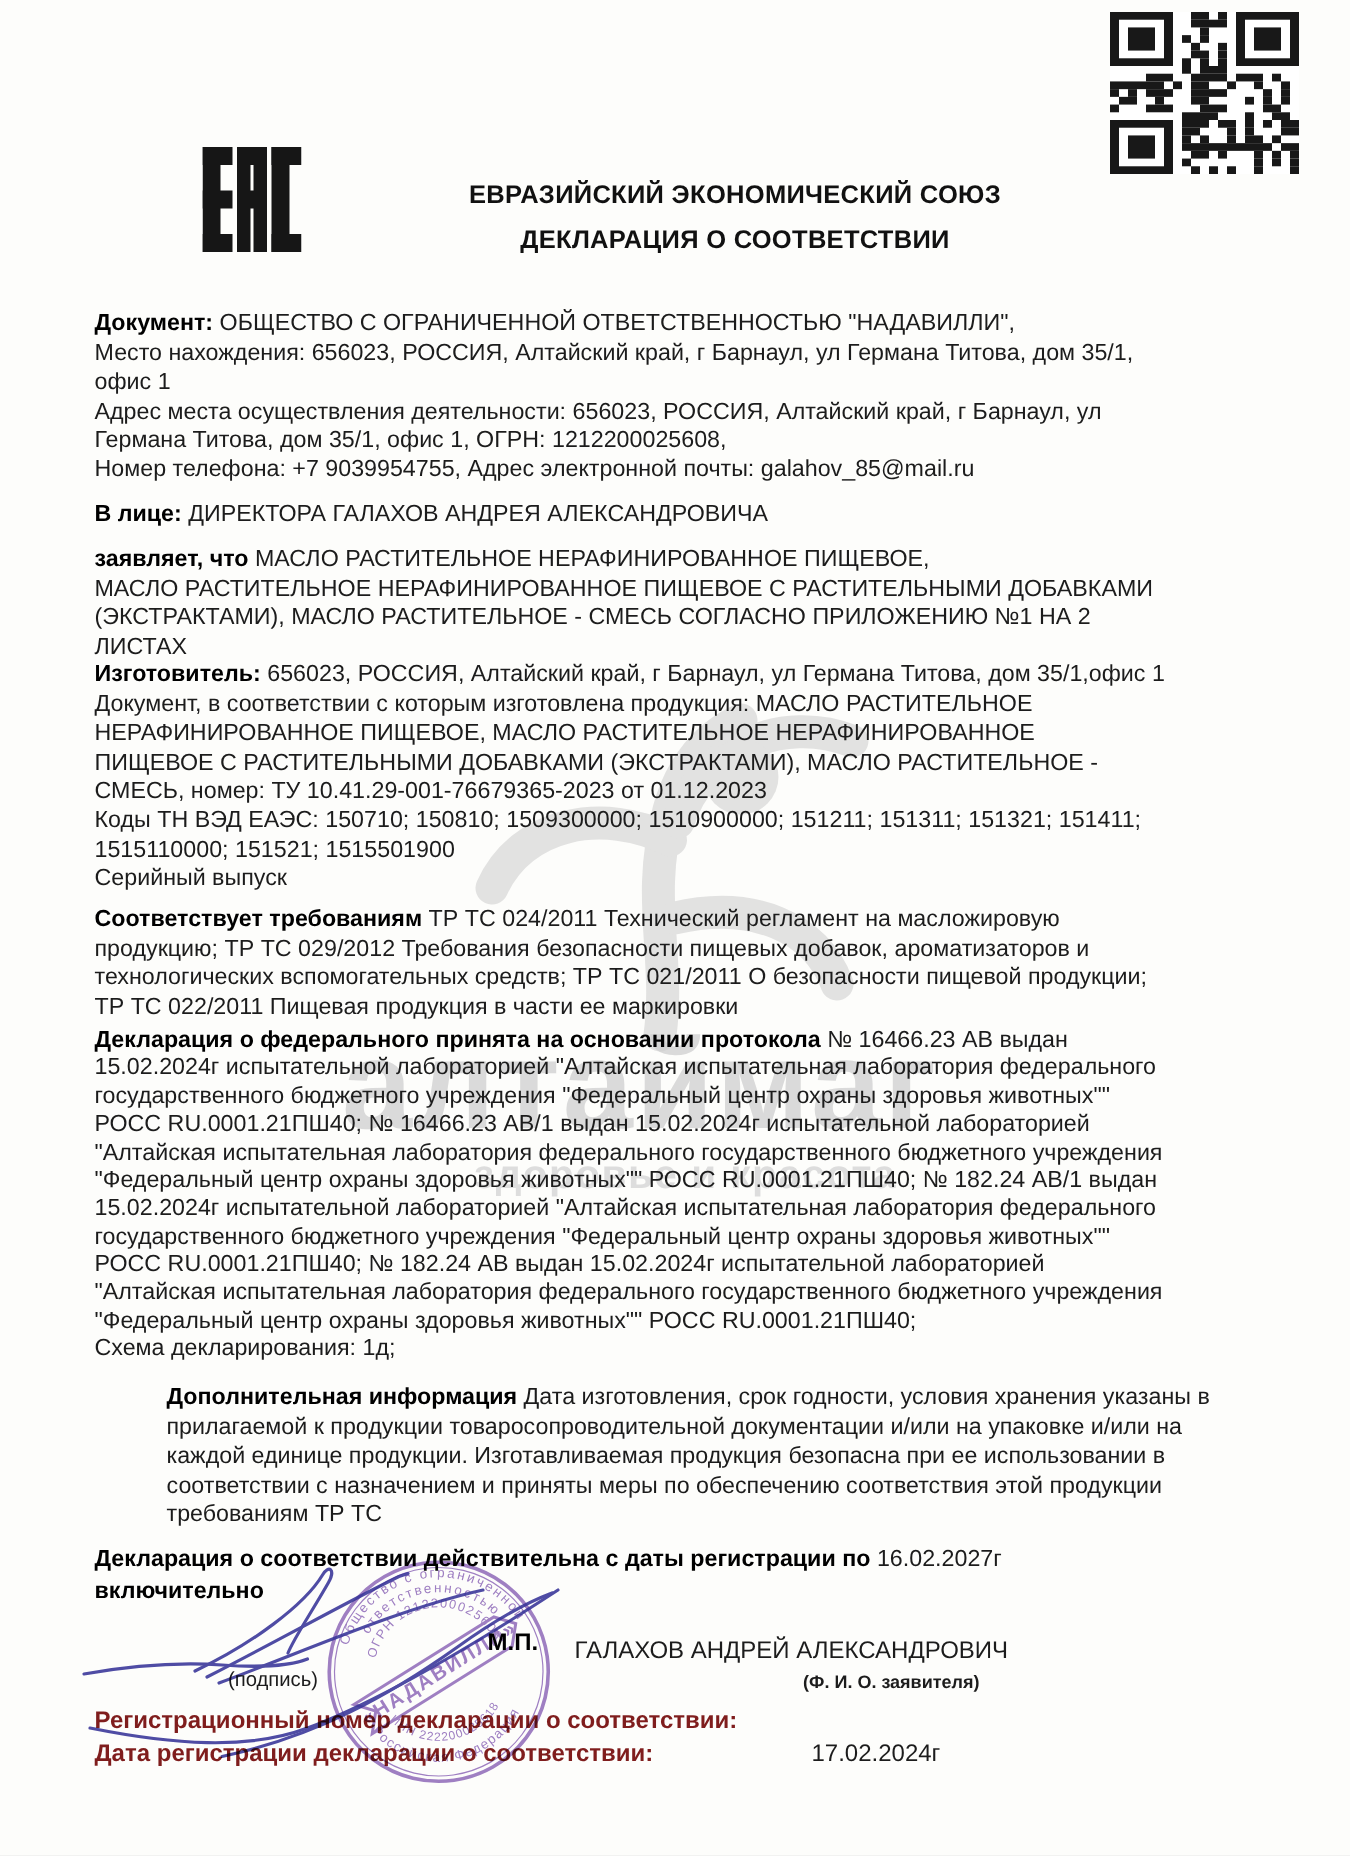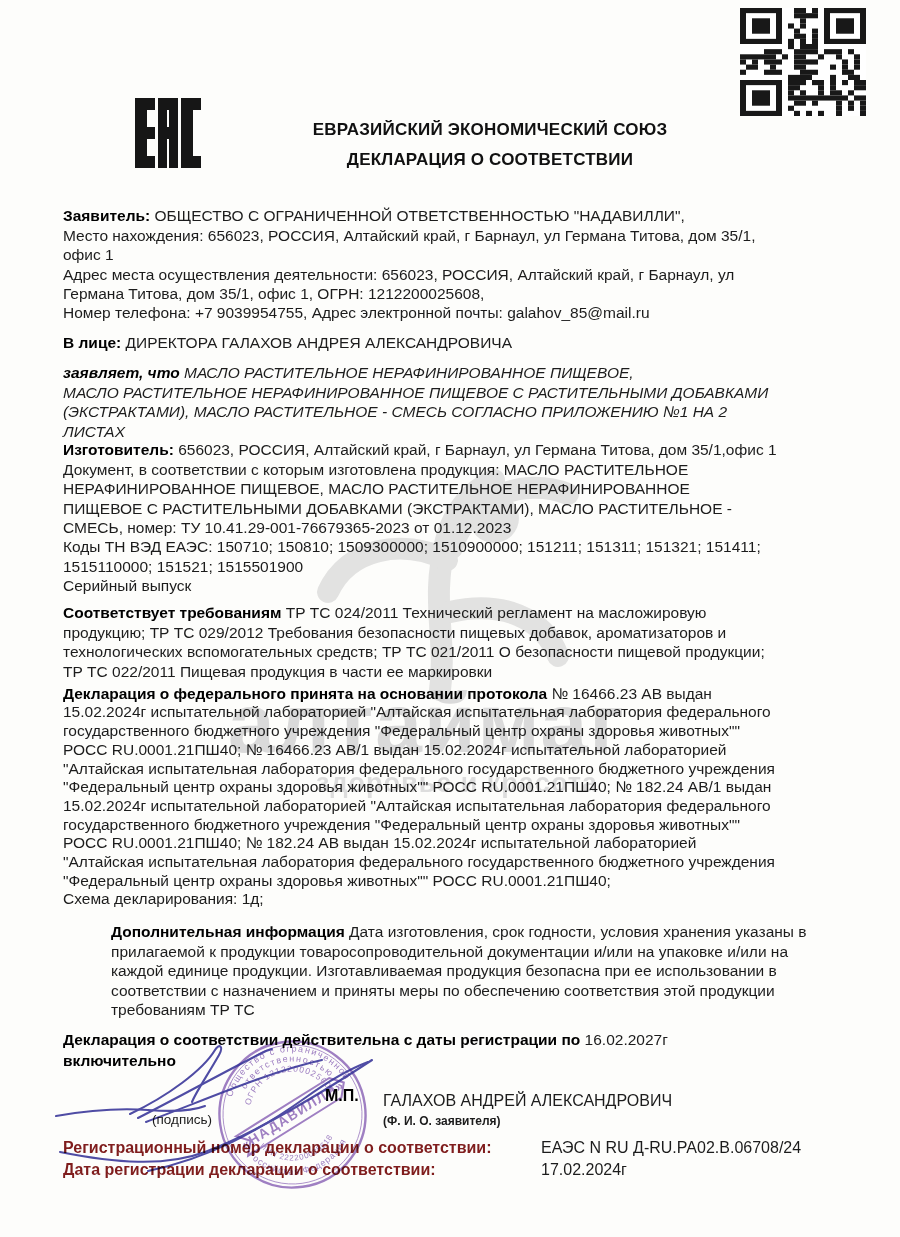--- a/index.html
+++ b/index.html
@@ -10,21 +10,21 @@
   }
   .abs{position:absolute;}
   .title{width:900px;text-align:center;font-weight:bold;font-size:17px;color:#111;letter-spacing:.2px;margin-left:40px;}
   .para{left:63px;width:800px;font-size:15.5px;line-height:19.4px;white-space:pre-line;}
   .para b{color:#000;}
   .para.tight{line-height:18.7px;}
   .para.valid{line-height:21px;}
   .blockbold{display:block;font-weight:bold;color:#000;}
   .mp{font-weight:bold;font-size:16px;color:#000;}
   .fio-name{font-size:16px;}
-  .fio-cap{width:270px;text-align:left;font-size:12px;font-weight:bold;}
+  .fio-cap{width:270px;text-align:right;font-size:12px;font-weight:bold;}
   .sig-cap{font-size:13.5px;}
   .reg-label{font-weight:bold;font-size:16px;color:#7f1d1d;}
   .reg-value{font-size:16px;}
   .wm, .overlay{pointer-events:none;}
   .overlay{mix-blend-mode:multiply;}
 </style>
 </head>
 <body>
 
 <div class="page">
@@ -203,33 +203,33 @@
       <rect x="46" y="0" width="12" height="70"></rect>
         <rect x="46" y="0" width="20" height="12"></rect>
       <rect x="46" y="58" width="20" height="12"></rect>
     </g>
   </svg>
 
   <div class="abs title" style="top:120px;z-index:2;">ЕВРАЗИЙСКИЙ ЭКОНОМИЧЕСКИЙ СОЮЗ</div>
   <div class="abs title" style="top:150px;z-index:2;">ДЕКЛАРАЦИЯ О СООТВЕТСТВИИ</div>
 
   <div class="abs para" style="top:187px;z-index:2;">
-    <b>Заявитель:</b><span> ОБЩЕСТВО С ОГРАНИЧЕННОЙ ОТВЕТСТВЕННОСТЬЮ "НАДАВИЛЛИ",
+    <b>Документ:</b><span> ОБЩЕСТВО С ОГРАНИЧЕННОЙ ОТВЕТСТВЕННОСТЬЮ "НАДАВИЛЛИ",
 Место нахождения: 656023, РОССИЯ, Алтайский край, г Барнаул, ул Германа Титова, дом 35/1,
 офис 1
 Адрес места осуществления деятельности: 656023, РОССИЯ, Алтайский край, г Барнаул, ул
 Германа Титова, дом 35/1, офис 1, ОГРН: 1212200025608,
 Номер телефона: +7 9039954755, Адрес электронной почты: galahov_85@mail.ru</span>
   </div>
 
   <div class="abs para" style="top:314px;z-index:2;">
     <b>В лице:</b><span> ДИРЕКТОРА ГАЛАХОВ АНДРЕЯ АЛЕКСАНДРОВИЧА</span>
   </div>
 
-  <div class="abs para" style="top:344px;z-index:2;font-style:italic;">
+  <div class="abs para" style="top:344px;z-index:2;">
     <b>заявляет, что</b><span>  МАСЛО РАСТИТЕЛЬНОЕ НЕРАФИНИРОВАННОЕ ПИЩЕВОЕ,
 МАСЛО РАСТИТЕЛЬНОЕ НЕРАФИНИРОВАННОЕ ПИЩЕВОЕ С РАСТИТЕЛЬНЫМИ ДОБАВКАМИ
 (ЭКСТРАКТАМИ), МАСЛО РАСТИТЕЛЬНОЕ - СМЕСЬ  СОГЛАСНО ПРИЛОЖЕНИЮ №1 НА 2
 ЛИСТАХ</span>
   </div>
 
   <div class="abs para" style="top:421px;z-index:2;">
     <b>Изготовитель:</b><span> 656023, РОССИЯ, Алтайский край, г Барнаул, ул Германа Титова, дом 35/1,офис 1
 Документ, в соответствии с которым изготовлена продукция: МАСЛО РАСТИТЕЛЬНОЕ
 НЕРАФИНИРОВАННОЕ ПИЩЕВОЕ,  МАСЛО РАСТИТЕЛЬНОЕ НЕРАФИНИРОВАННОЕ
@@ -276,21 +276,20 @@
 
   <div class="abs mp" style="left:325px;top:1087px;z-index:2;">М.П.</div>
 
   <div class="abs fio-name" style="left:383px;top:1092px;z-index:2;">ГАЛАХОВ АНДРЕЙ АЛЕКСАНДРОВИЧ</div>
 
   <div class="abs fio-cap" style="left:383px;top:1114px;z-index:2;">(Ф. И. О. заявителя)</div>
 
   <div class="abs sig-cap" style="left:152px;top:1112px;z-index:2;">(подпись)</div>
 
   <div class="abs reg-label" style="left:63px;top:1139px;z-index:2;">Регистрационный номер декларации о соответствии:</div>
-  <div class="abs reg-value" style="left:541px;top:1139px;z-index:2;">ЕАЭС N RU Д-RU.РА02.В.06708/24</div>
 
   <div class="abs reg-label" style="left:63px;top:1161px;z-index:2;text-align:center;">Дата регистрации декларации о соответствии:</div>
   <div class="abs reg-value" style="left:541px;top:1161px;z-index:2;">17.02.2024г</div>
 
   <svg class="overlay abs" style="left:0;top:0;z-index:3;" width="900" height="1237" viewBox="0 0 900 1237">
     <defs>
       <path id="arcT1" d="M 14.5,77.5 A 63,63 0 0 1 140.5,77.5"></path>
       <path id="arcT2" d="M 24.5,77.5 A 53,53 0 0 1 130.5,77.5"></path>
       <path id="arcT3" d="M 34.5,77.5 A 43,43 0 0 1 120.5,77.5"></path>
       <path id="arcB1" d="M 17.5,77.5 A 60,60 0 0 0 137.5,77.5"></path>

